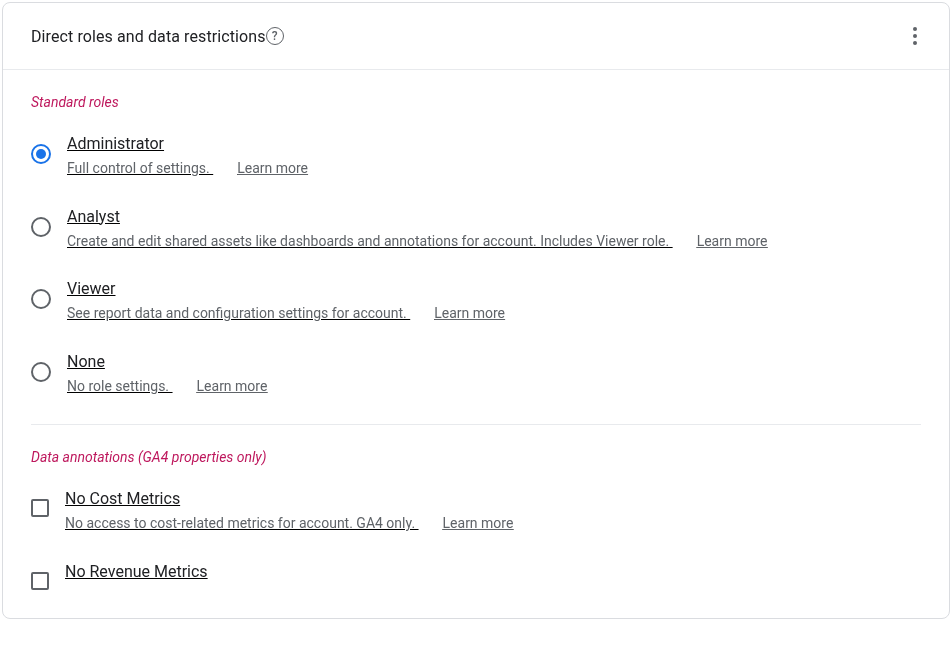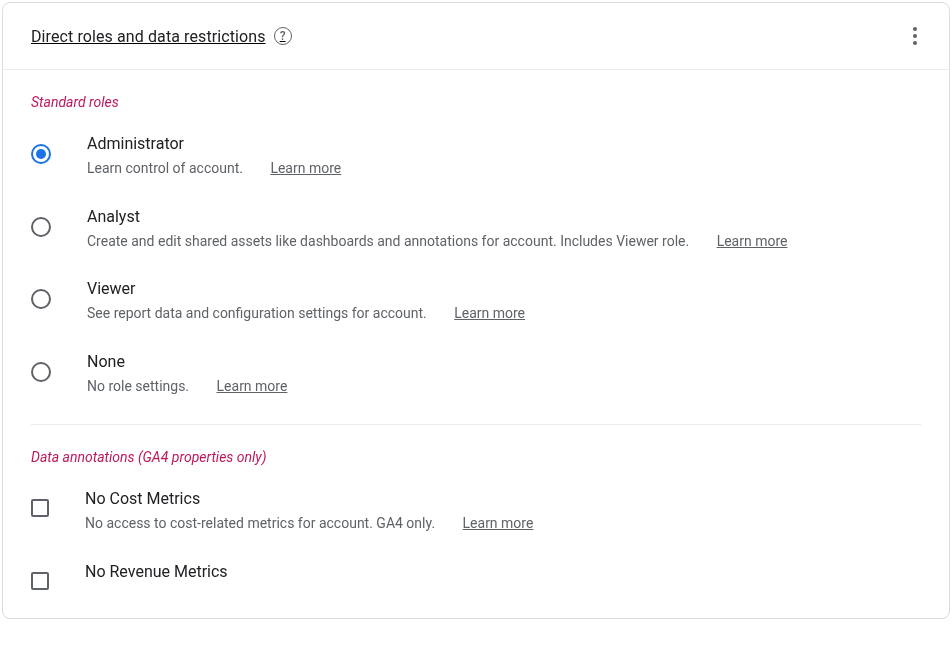--- a/index.html
+++ b/index.html
@@ -23,22 +23,21 @@
     .card-header {
       display: flex;
       align-items: center;
       justify-content: space-between;
       padding: 16px 24px 16px 28px;
       border-bottom: 1px solid #e8eaed;
     }
     .card-header-left {
       display: flex;
       align-items: center;
-      gap: 8px;
-      text-decoration: underline;
+      gap: 0;
     }
     .card-title {
       font-size: 16px;
       font-weight: 400;
       color: #202124;
       letter-spacing: 0.1px;
     }
     .help-icon {
       width: 18px;
       height: 18px;
@@ -71,22 +70,23 @@
     .section-title {
       font-size: 14px;
       color: #be185d;
       font-weight: 400;
       margin-bottom: 24px;
       font-style: italic;
     }
     .role-item {
       display: flex;
       align-items: flex-start;
-      gap: 36px;
+      gap: 16px;
       margin-bottom: 28px;
+      text-decoration: underline;
     }
     .role-item:last-of-type {
       margin-bottom: 0;
     }
     .radio {
       width: 20px;
       height: 20px;
       border: 2px solid #5f6368;
       border-radius: 50%;
       margin-top: 10px;
@@ -162,21 +162,21 @@
     </div>
   </div>
 
   <div class="card-body">
     <div class="section-title">Standard roles</div>
 
     <div class="role-item">
       <div class="radio selected"></div>
       <div class="role-text">
         <div class="role-name">Administrator</div>
-        <div class="role-desc"><span>Learn control of account. </span><a class="learn-more">Learn more</a></div>
+        <div class="role-desc"><span>Full control of settings. </span><a class="learn-more">Learn more</a></div>
       </div>
     </div>
 
 
     <div class="role-item">
       <div class="radio"></div>
       <div class="role-text">
         <div class="role-name">Analyst</div>
         <div class="role-desc"><span>Create and edit shared assets like dashboards and annotations for account. Includes Viewer role. </span><a class="learn-more">Learn more</a></div>
       </div>

